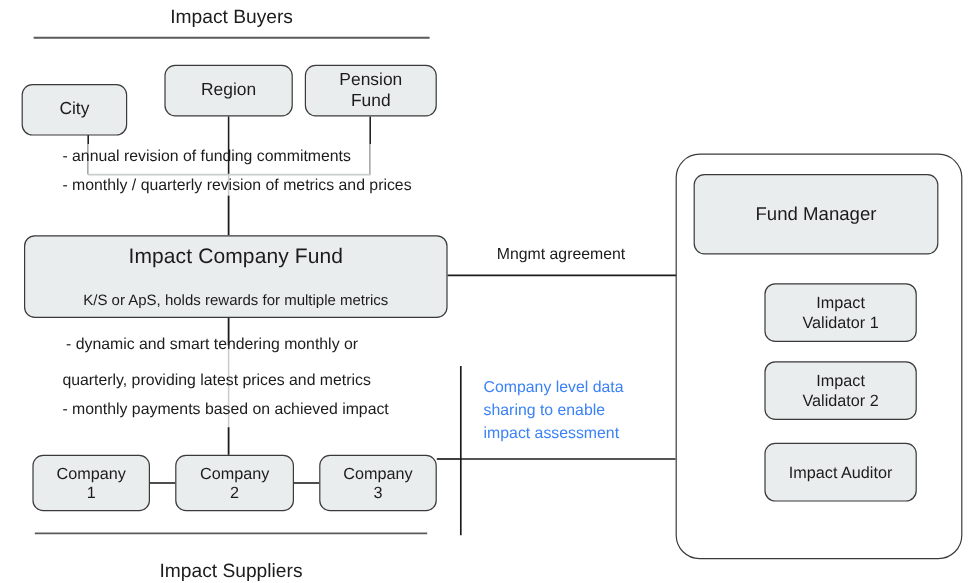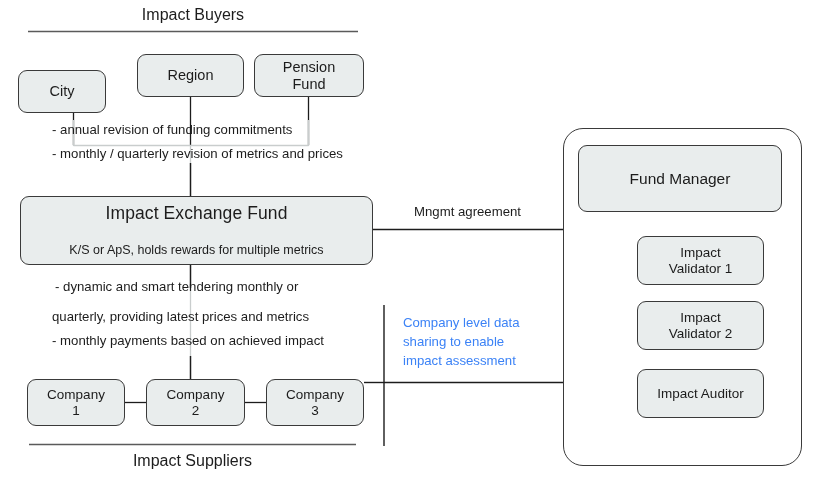--- a/index.html
+++ b/index.html
@@ -129,40 +129,40 @@
     <line x1="384" y1="305" x2="384" y2="446" stroke="#1c1c1c" stroke-width="1.4"></line>
     <line x1="384" y1="382.5" x2="563" y2="382.5" stroke="#1c1c1c" stroke-width="1.4"></line>
     <line x1="364" y1="382.5" x2="384" y2="382.5" stroke="#1c1c1c" stroke-width="1.4"></line>
 
     <line x1="28" y1="31.5" x2="358" y2="31.5" stroke="#5a5a5a" stroke-width="1.6"></line>
     <line x1="29" y1="444.5" x2="356" y2="444.5" stroke="#5a5a5a" stroke-width="1.6"></line>
   </svg>
 
   <div class="band-label" style="left:28px; top:6px; width:330px;">Impact Buyers</div>
 
-  <div class="band-label" style="left:29px; top:452px; width:327px;">Impact Suppliers</div>
+  <div class="band-label" style="left:29px; top:468px; width:327px;">Impact Suppliers</div>
 
   <div class="node node-md" style="left:18px; top:54px; width:88px; height:43px;margin-top:16px;">
     <span class="l1">City</span>
   </div>
 
   <div class="node node-md" style="left:137px; top:54px; width:107px; height:43px;">
     <span class="l1">Region</span>
   </div>
 
   <div class="node node-md" style="left:254px; top:54px; width:110px; height:43px;">
     <span class="l1">Pension</span>
     <span class="l2">Fund</span>
   </div>
 
   <div class="note" style="left:52px; top:121px;">- annual revision of funding commitments</div>
   <div class="note" style="left:52px; top:145px;">- monthly / quarterly revision of metrics and prices</div>
 
   <div class="node" style="left:20px; top:196px; width:353px; height:69px;">
-    <span class="fund-title">Impact Exchange Fund</span>
+    <span class="fund-title">Impact Company Fund</span>
     <span class="fund-sub">K/S or ApS, holds rewards for multiple metrics</span>
   </div>
 
   <div class="note" style="left:55px; top:278px;">- dynamic and smart tendering monthly or</div>
   <div class="note" style="left:52px; top:308px;">quarterly, providing latest prices and metrics</div>
   <div class="note" style="left:52px; top:332px;">- monthly payments based on achieved impact</div>
 
   <div class="node node-sm" style="left:27px; top:379px; width:98px; height:47px;">
     <span class="l1">Company</span>
     <span class="l2">1</span>

